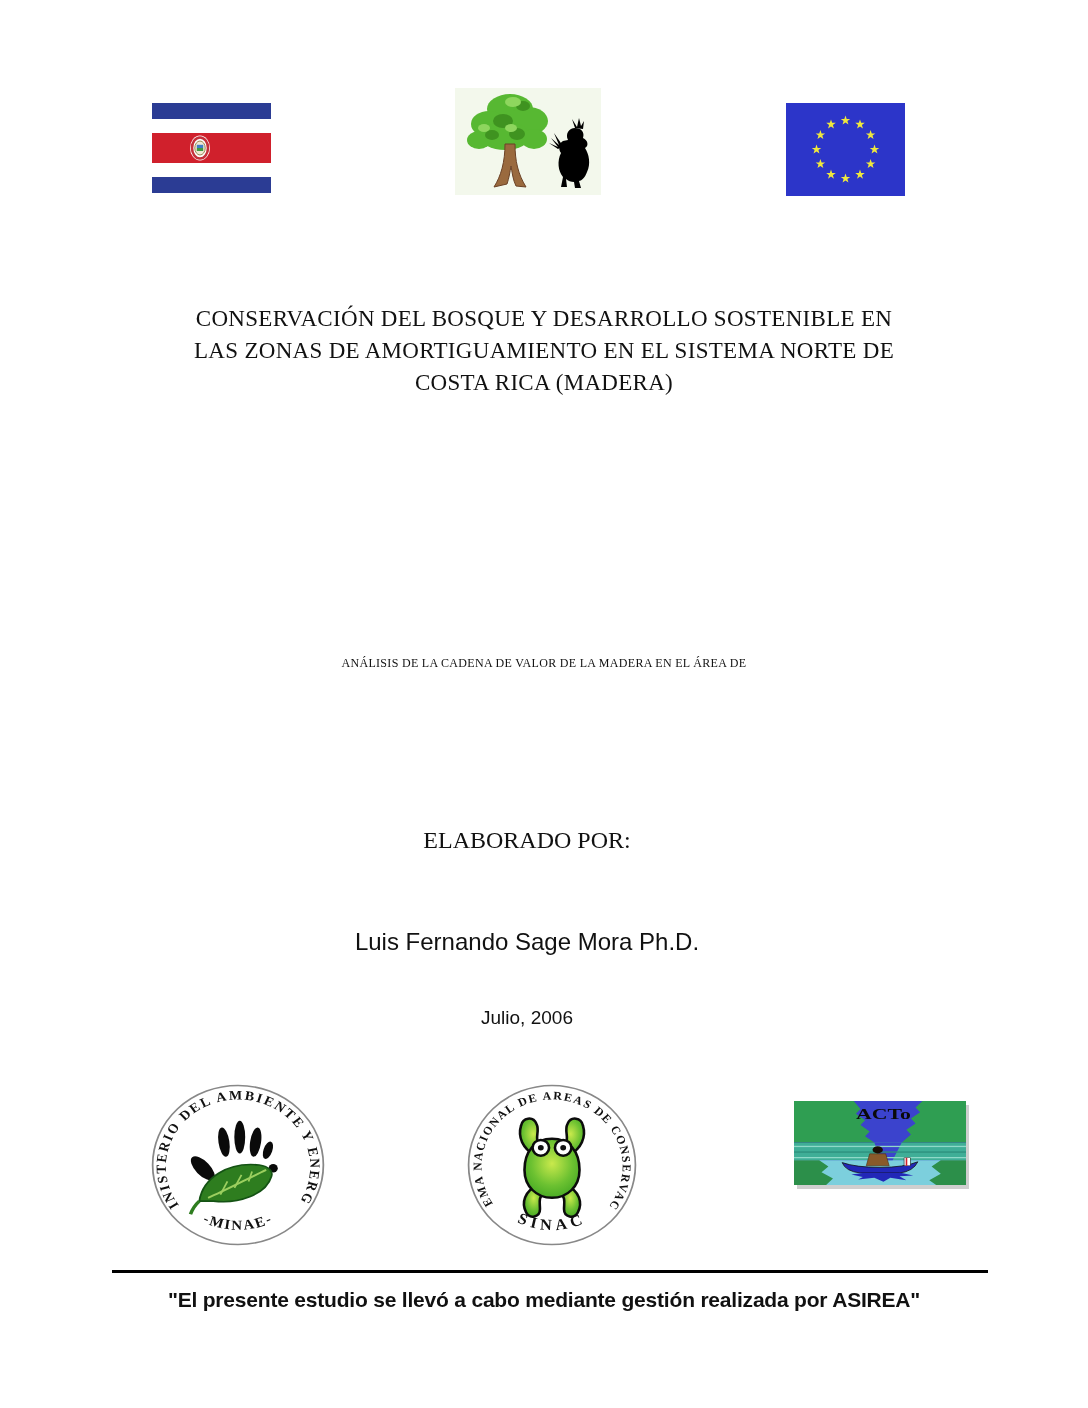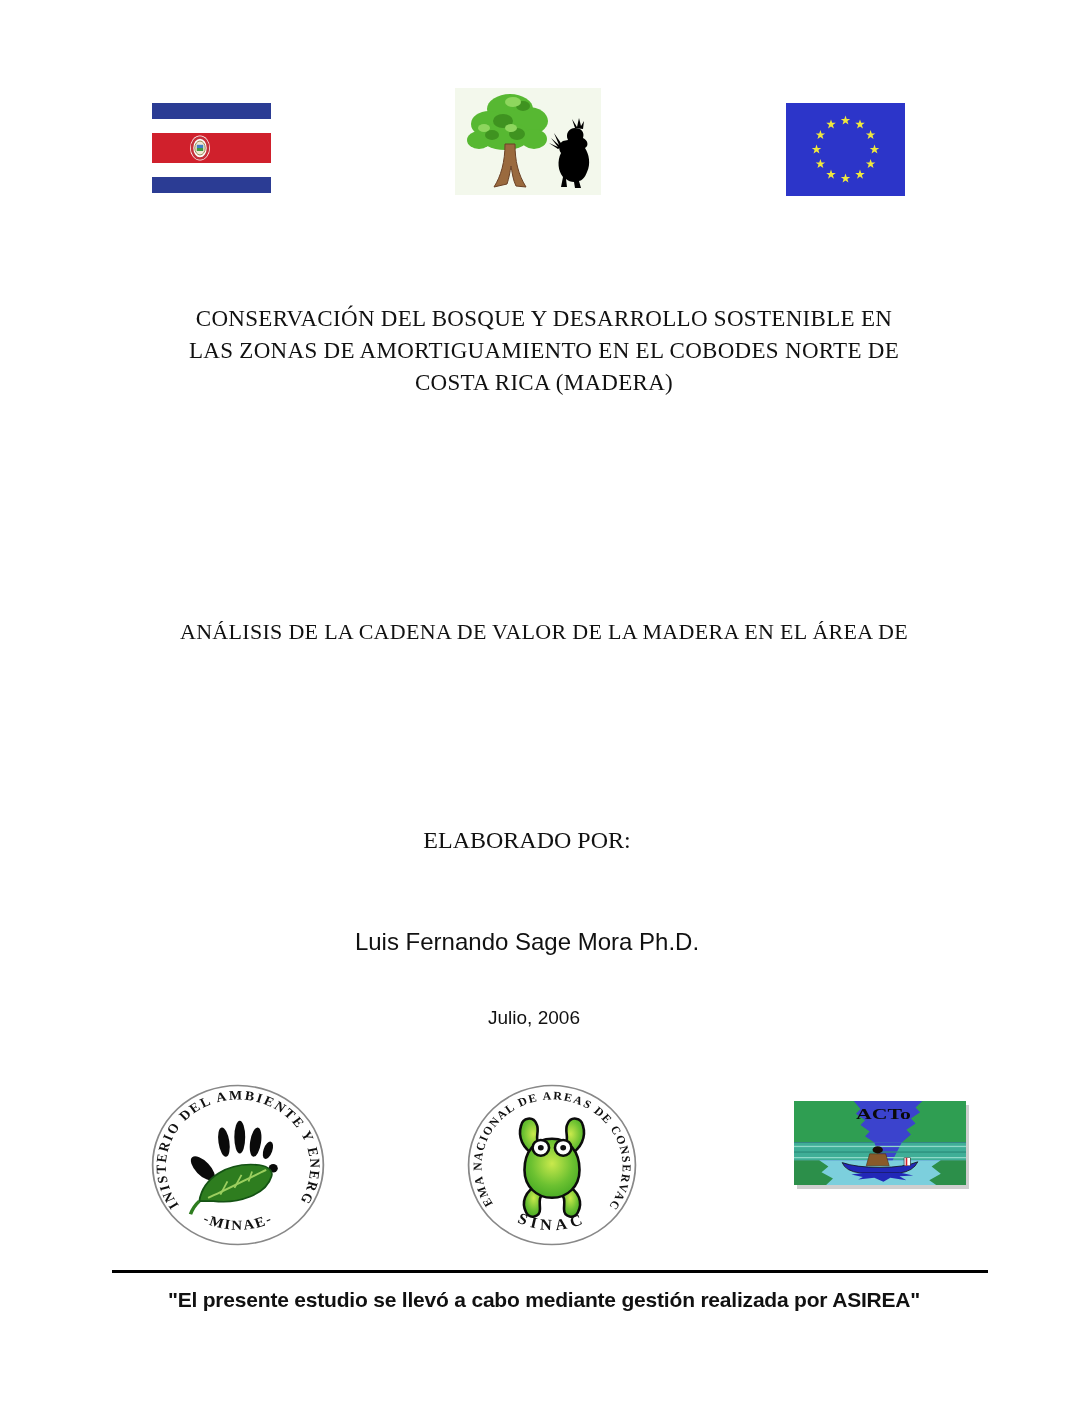--- a/index.html
+++ b/index.html
@@ -12,27 +12,27 @@
   svg { display:block; width:100%; height:100%; }
 
   
   .flag-cr  { left:152px; top:103px; width:119px; height:90px; }
   .tree-logo{ left:455px; top:88px;  width:146px; height:107px; }
   .flag-eu  { left:786px; top:103px; width:119px; height:93px; }
 
   
   .title    { left:0; top:303px; width:1088px; text-align:center;
               font-size:23px; line-height:32px; letter-spacing:0.3px; }
-  .subtitle { left:0; top:617px; width:1088px; text-align:center;
-              font-size:22px; line-height:30px; letter-spacing:0.3px; }
+  .subtitle { left:0; top:648px; width:1088px; text-align:center;
+              font-size:12px; line-height:30px; letter-spacing:0.3px; }
   .prepared { left:0; top:827px; width:1054px; text-align:center; font-size:24px; }
   .authors  { left:0; top:877px; width:1054px; text-align:center;
               font-family:"Liberation Sans", sans-serif; font-size:24px;
               line-height:26px; white-space:pre; }
-  .date     { left:7px; top:1007px; width:1054px; text-align:center;
+  .date     { left:0; top:1007px; width:1054px; text-align:center;
               font-family:"Liberation Sans", sans-serif; font-size:19px; }
 
   
   .minae { left:150px; top:1083px; width:176px; height:164px; }
   .sinac { left:466px; top:1083px; width:172px; height:164px; }
   .acto  { left:794px; top:1101px; width:172px; height:84px;
            box-shadow:3px 4px 0 #cfcfcf; }
 
   .divider { left:112px; top:1270px; width:876px; border-top:3px solid #000; height:0; }
   .footer-note { left:0; top:1288px; width:1088px; text-align:center;
@@ -109,21 +109,21 @@
         <use href="#euStar" x="34.4" y="61"></use>
         <use href="#euStar" x="30.5" y="46.5"></use>
         <use href="#euStar" x="34.4" y="32"></use>
         <use href="#euStar" x="45" y="21.4"></use>
       </g>
     </svg>
   </div>
 
   <div class="abs title">
     <div>CONSERVACIÓN DEL BOSQUE Y DESARROLLO SOSTENIBLE EN</div>
-    <div>LAS ZONAS DE AMORTIGUAMIENTO EN EL COBODES NORTE DE</div>
+    <div>LAS ZONAS DE AMORTIGUAMIENTO EN EL SISTEMA NORTE DE</div>
     <div>COSTA RICA (MADERA)</div>
   </div>
 
   <div class="abs subtitle">
     <div>ANÁLISIS DE LA CADENA DE VALOR DE LA MADERA EN EL ÁREA DE</div>
   </div>
 
   <div class="abs prepared">ELABORADO POR:</div>
 
   <div class="abs authors">

